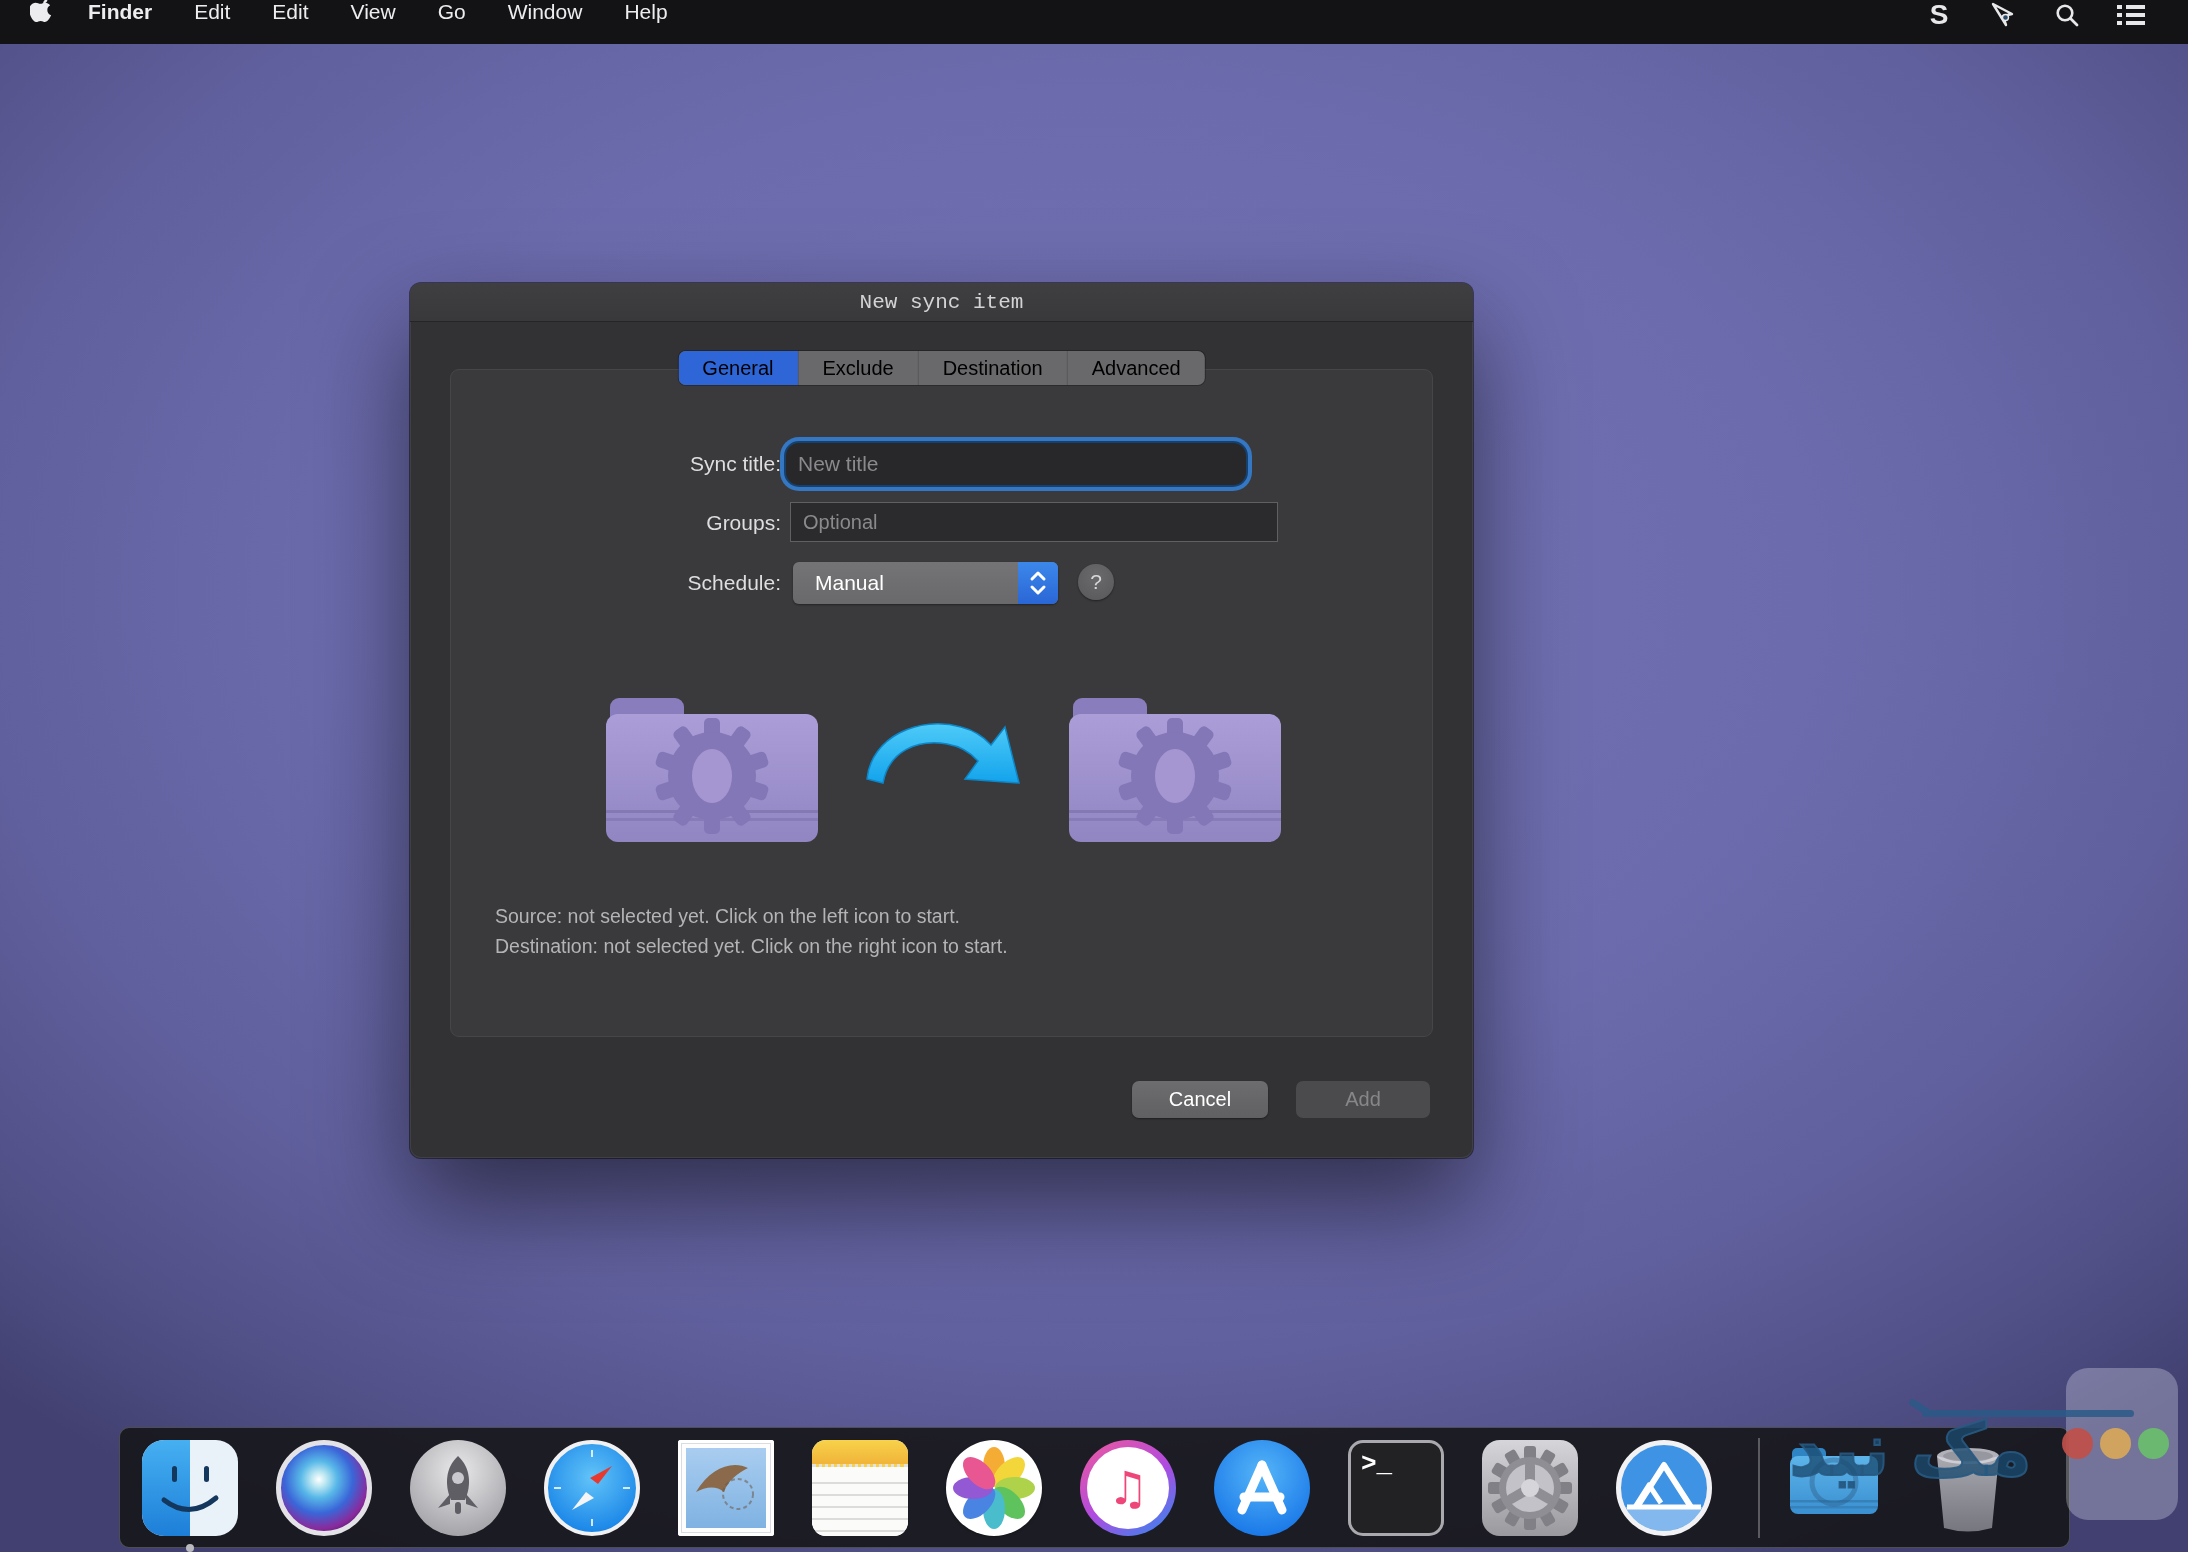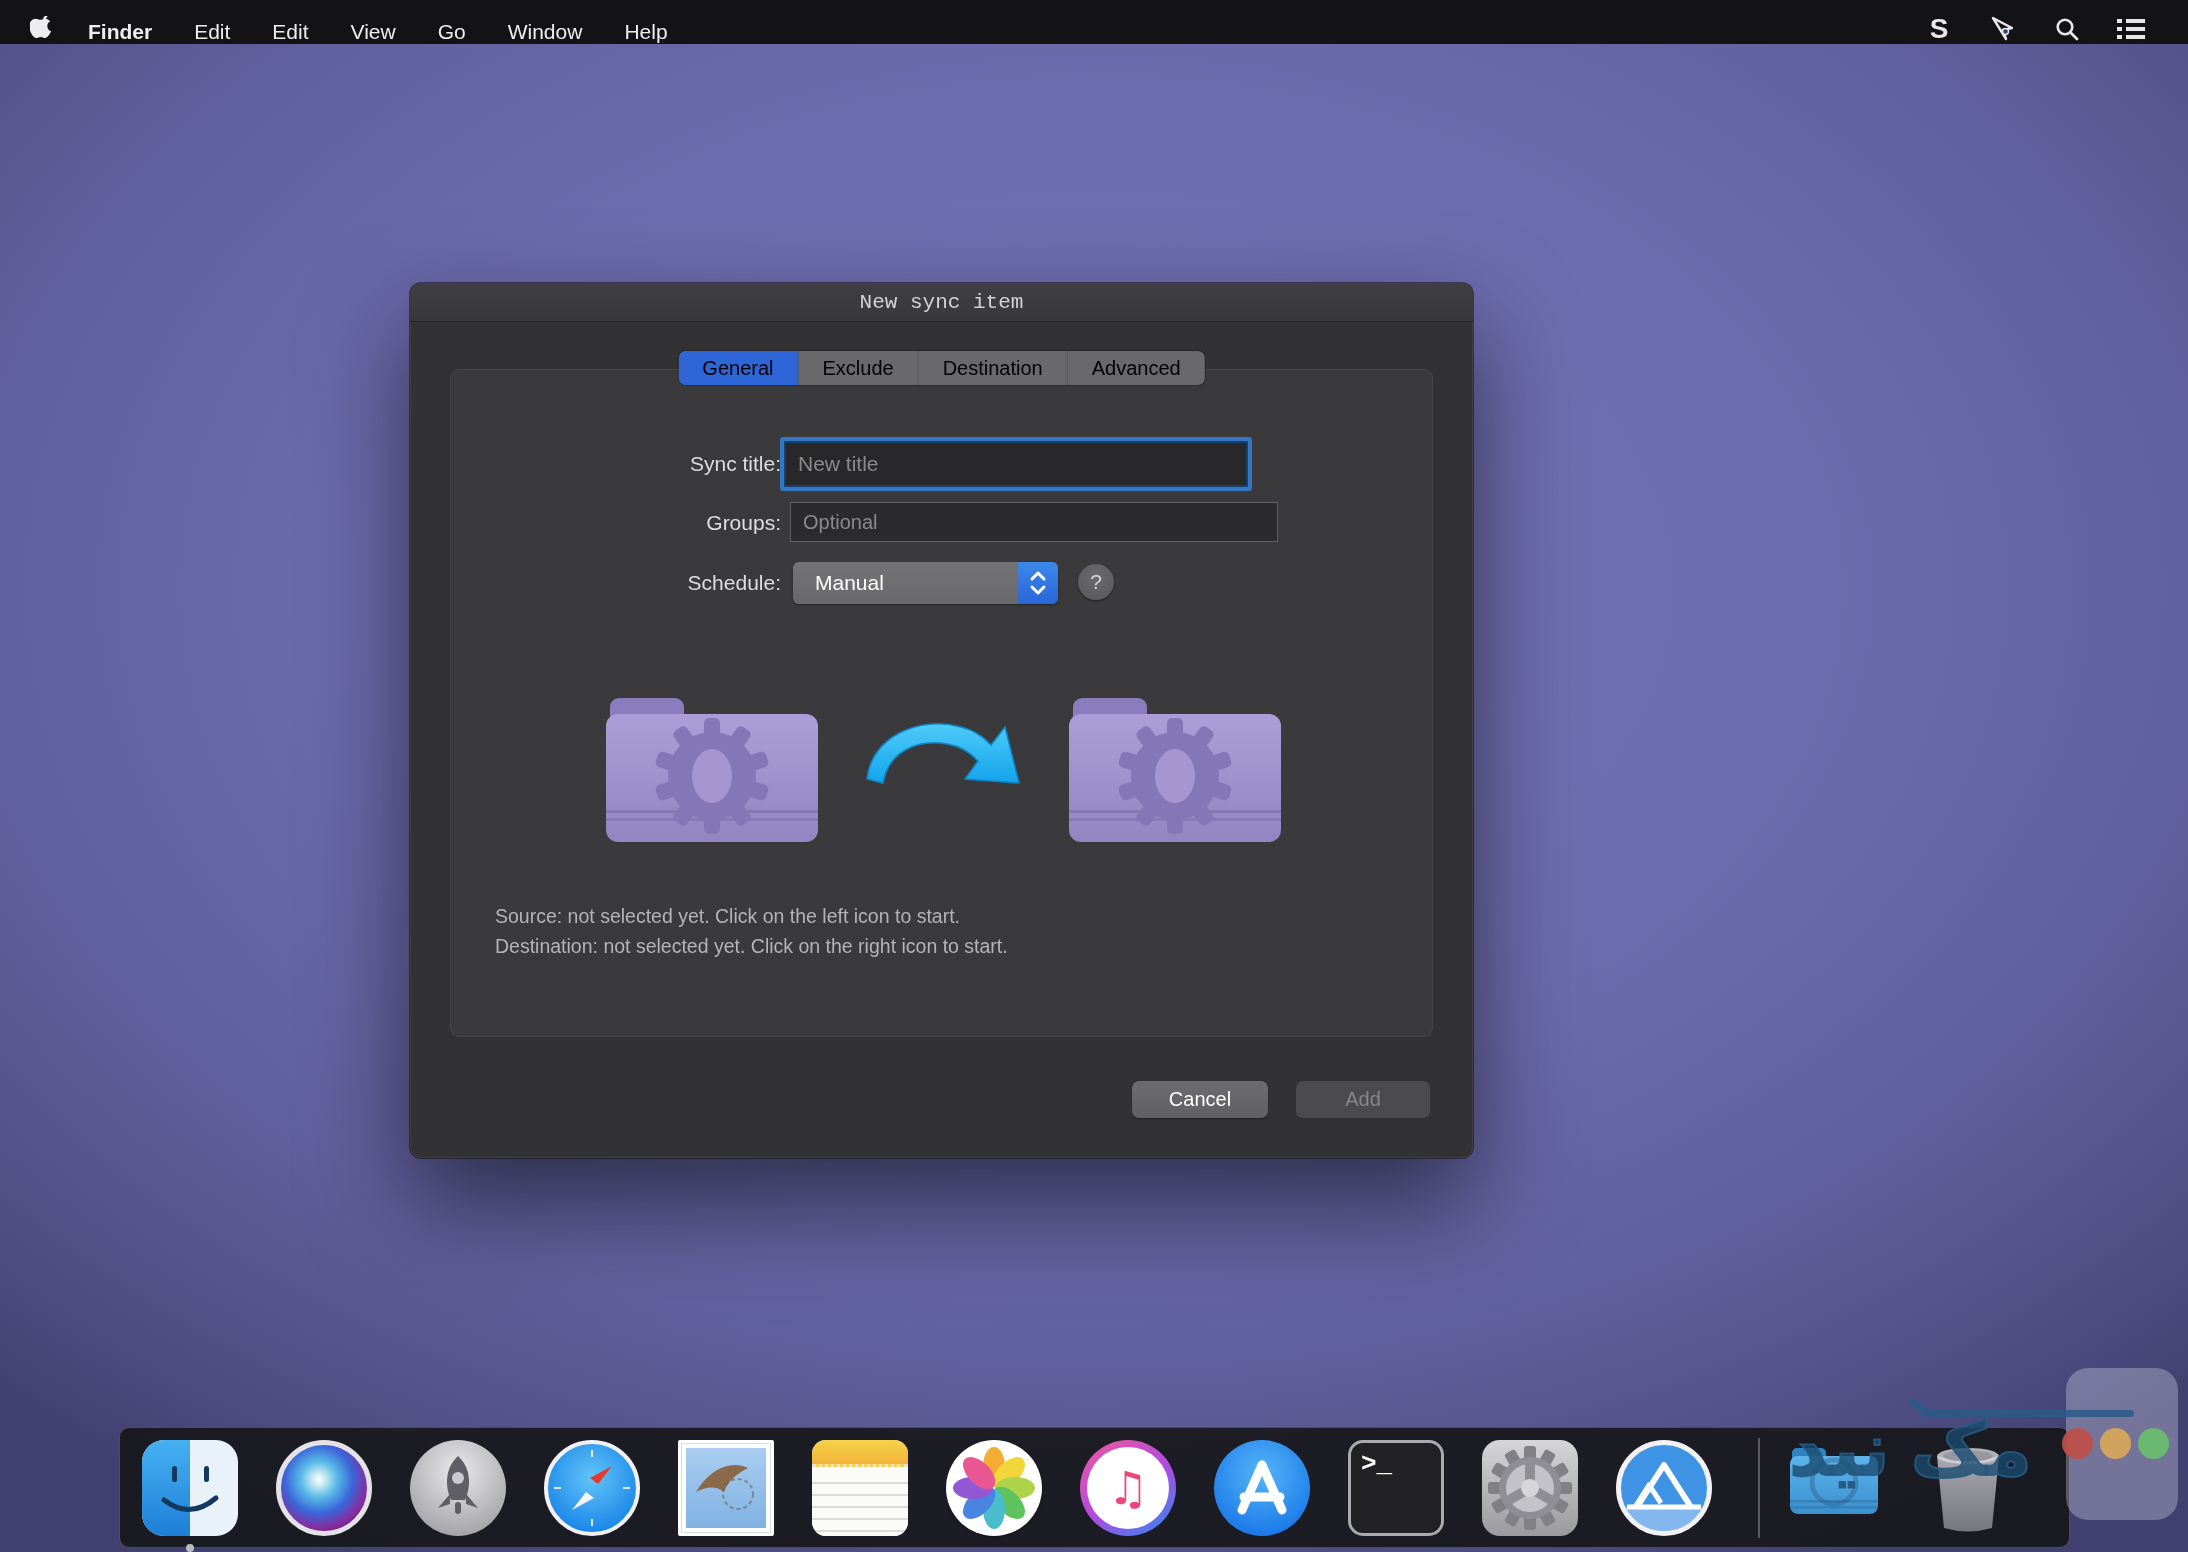--- a/index.html
+++ b/index.html
@@ -2,21 +2,21 @@
 <html><head>
 <meta charset="utf-8">
 <style>
   html,body{margin:0;padding:0;background:#46467a;}
   #stage{position:relative;width:2188px;height:1552px;overflow:hidden;
     font-family:"Liberation Sans","DejaVu Sans",sans-serif;
     background:radial-gradient(ellipse 1600px 1100px at 50% 38%, #7372b5 0%, #6c6bad 45%, #61609e 70%, #4c4b80 92%, #414070 100%);}
 
   
   .menubar{position:absolute;left:0;top:0;width:100%;height:44px;background:#131315;
-    display:flex;align-items:flex-end;color:#ededef;font-size:21px;}
+    display:flex;align-items:flex-start;color:#ededef;font-size:21px;}
   .menubar .apple{margin-left:30px;display:flex;align-items:center;}
   .menubar .items{display:flex;align-items:center;margin-left:34px;gap:42px;}
   .menubar .items span{cursor:default;}
   .menubar .items .bold{font-weight:bold;}
   .menubar .right{margin-left:auto;display:flex;align-items:center;gap:34px;margin-right:42px;}
   .mb-ico{width:30px;height:30px;display:flex;align-items:center;justify-content:center;}
 
   
   .window{position:absolute;left:410px;top:283px;width:1063px;height:875px;background:#323234;
     border-radius:11px;box-shadow:0 45px 100px rgba(0,0,0,.55),0 0 0 1px rgba(0,0,0,.45),inset 0 0 0 1px rgba(255,255,255,.07);}
@@ -157,21 +157,21 @@
     <div class="groupbox"></div>
 
     <div class="tabs">
       <div class="tab selected">General</div>
       <div class="tab">Exclude</div>
       <div class="tab">Destination</div>
       <div class="tab">Advanced</div>
     </div>
 
     <div class="row-label" style="left:10px;top:169px;">Sync title:</div>
-    <input class="field focused" style="left: 374px; top: 158px; width: 464px; height: 46px;" type="text" placeholder="New title">
+    <input class="field focused" style="left: 374px; top: 158px; width: 464px; height: 46px; border-radius: 15px;" type="text" placeholder="New title">
 
     <div class="row-label" style="left:10px;top:228px;">Groups:</div>
     <input class="field" style="left: 380px; top: 219px; width: 488px; height: 40px; font-size: 20px;" type="text" placeholder="Optional">
 
     <div class="row-label" style="left:10px;top:288px;">Schedule:</div>
     <div class="popup" style="left:383px;top:279px;width:265px;height:42px;">
       <span class="val">Manual</span>
       <span class="cap">
         <svg width="18" height="26" viewBox="0 0 18 26">
           <path d="M3 9 L9 3 L15 9" fill="none" stroke="#fff" stroke-width="3" stroke-linecap="round" stroke-linejoin="round"></path>

